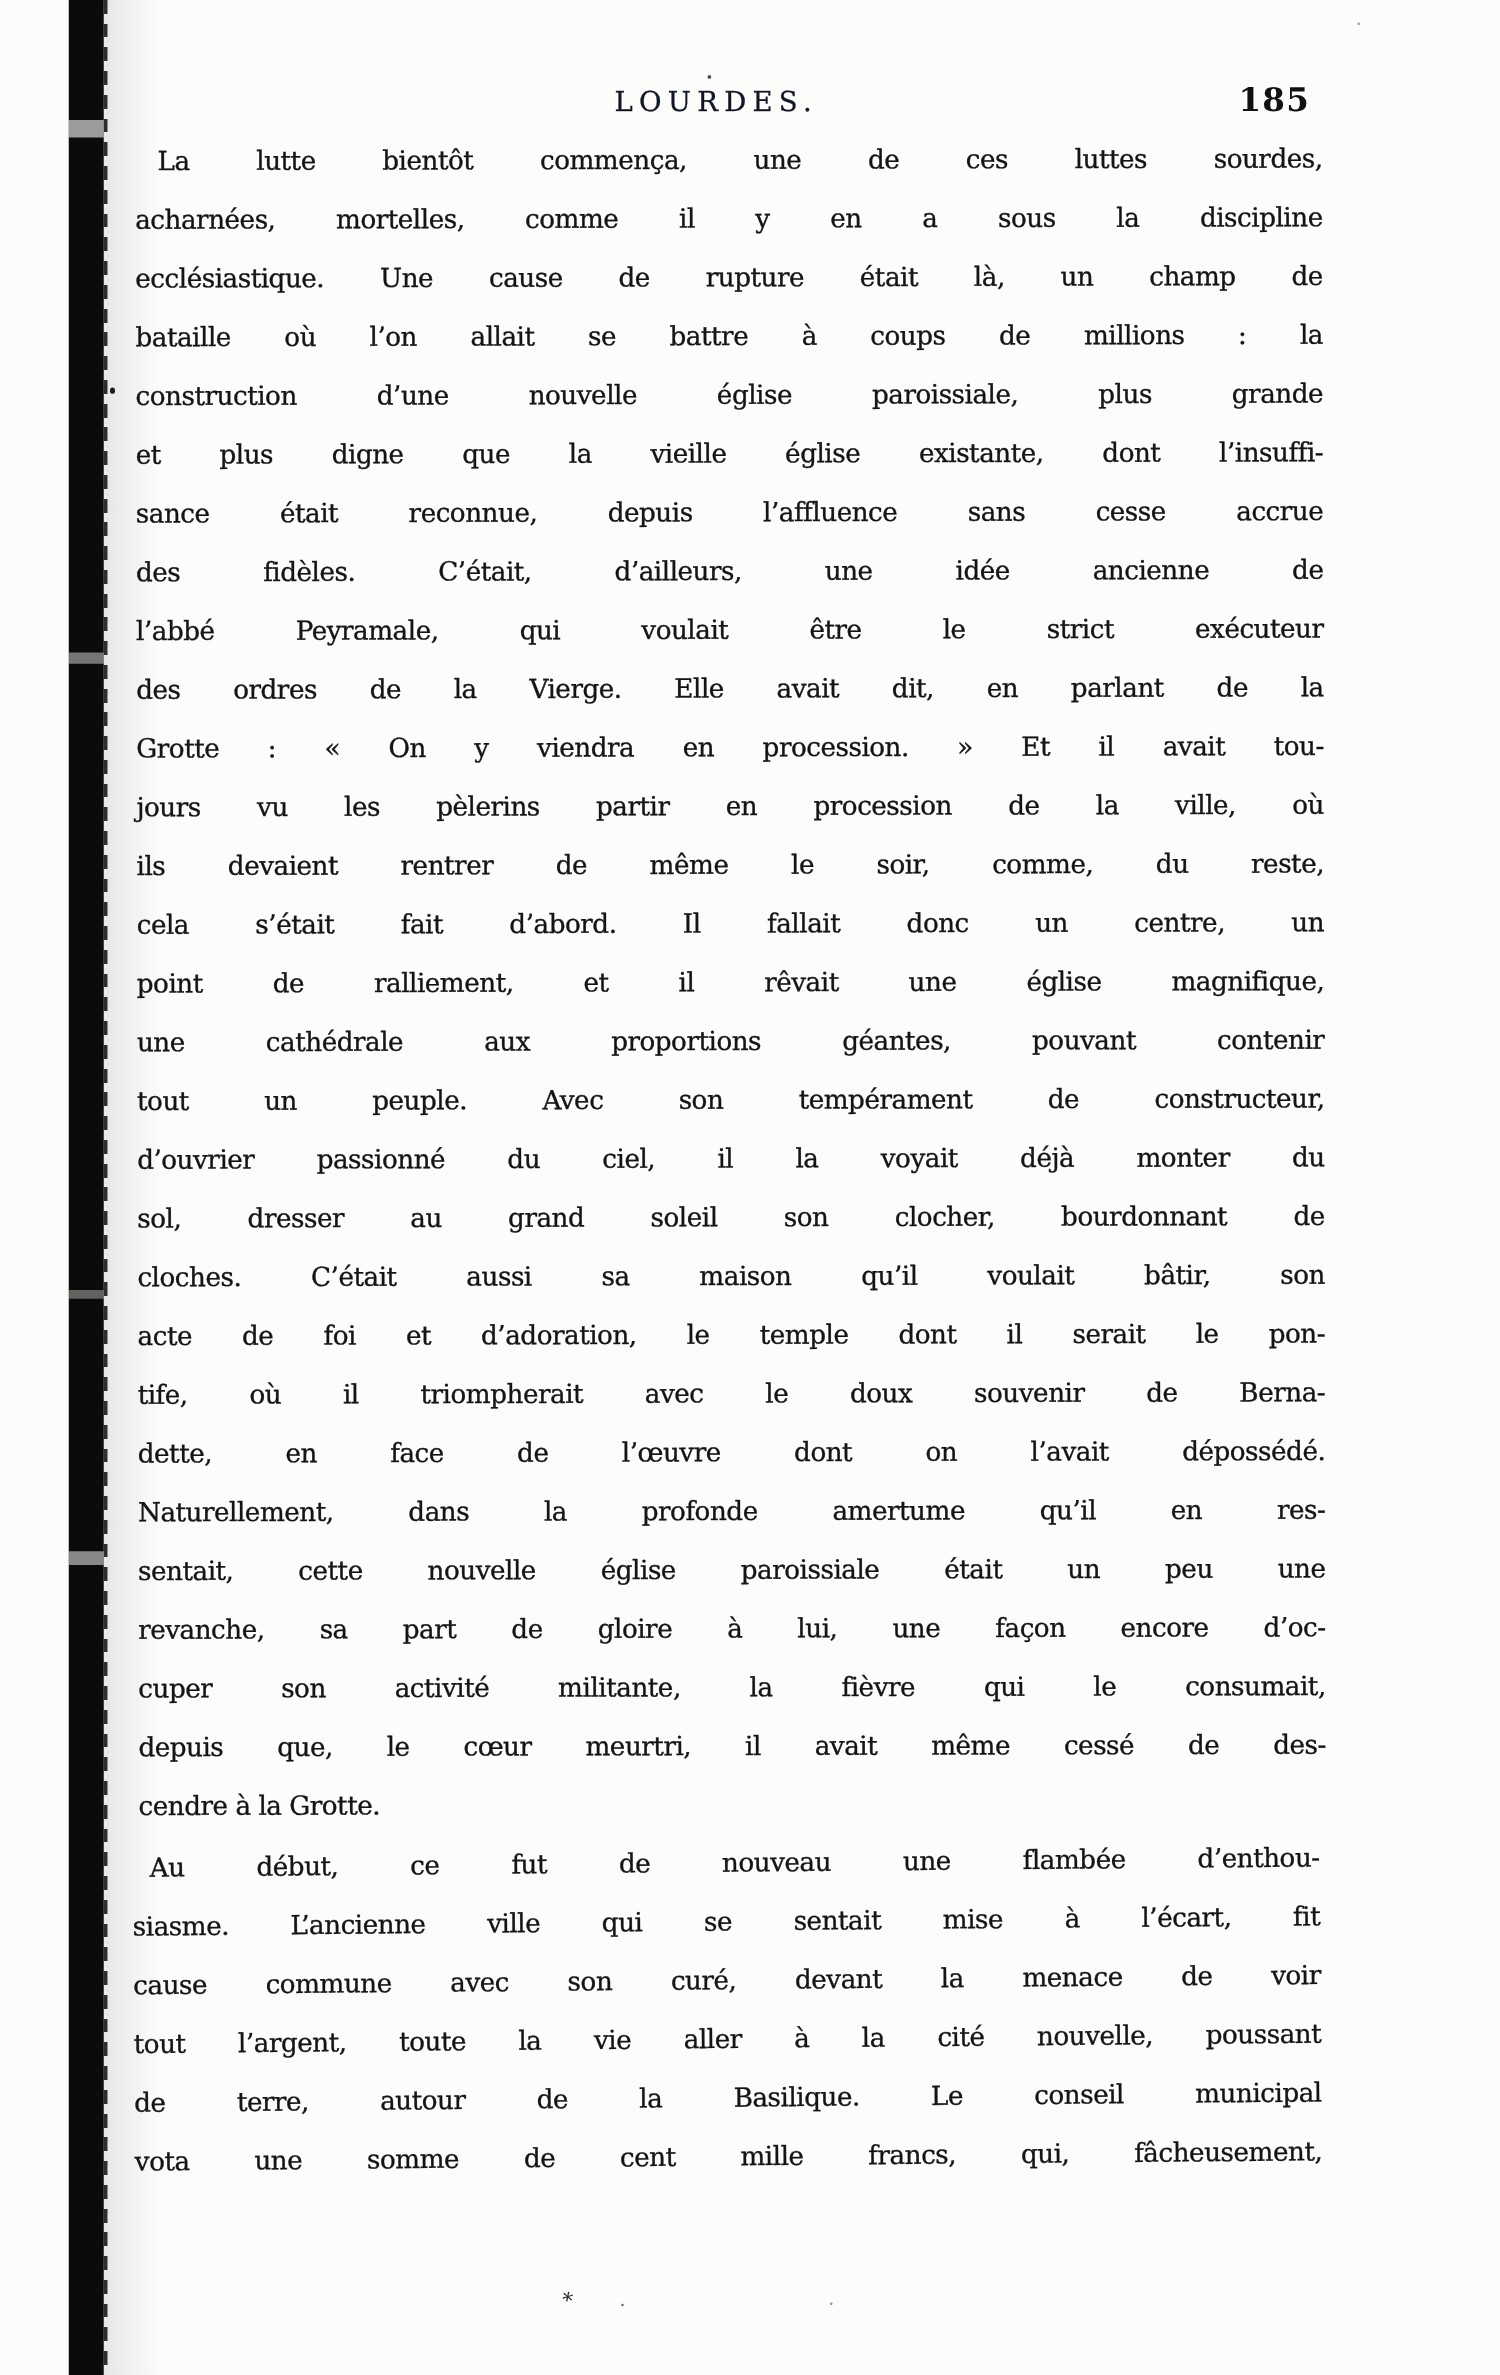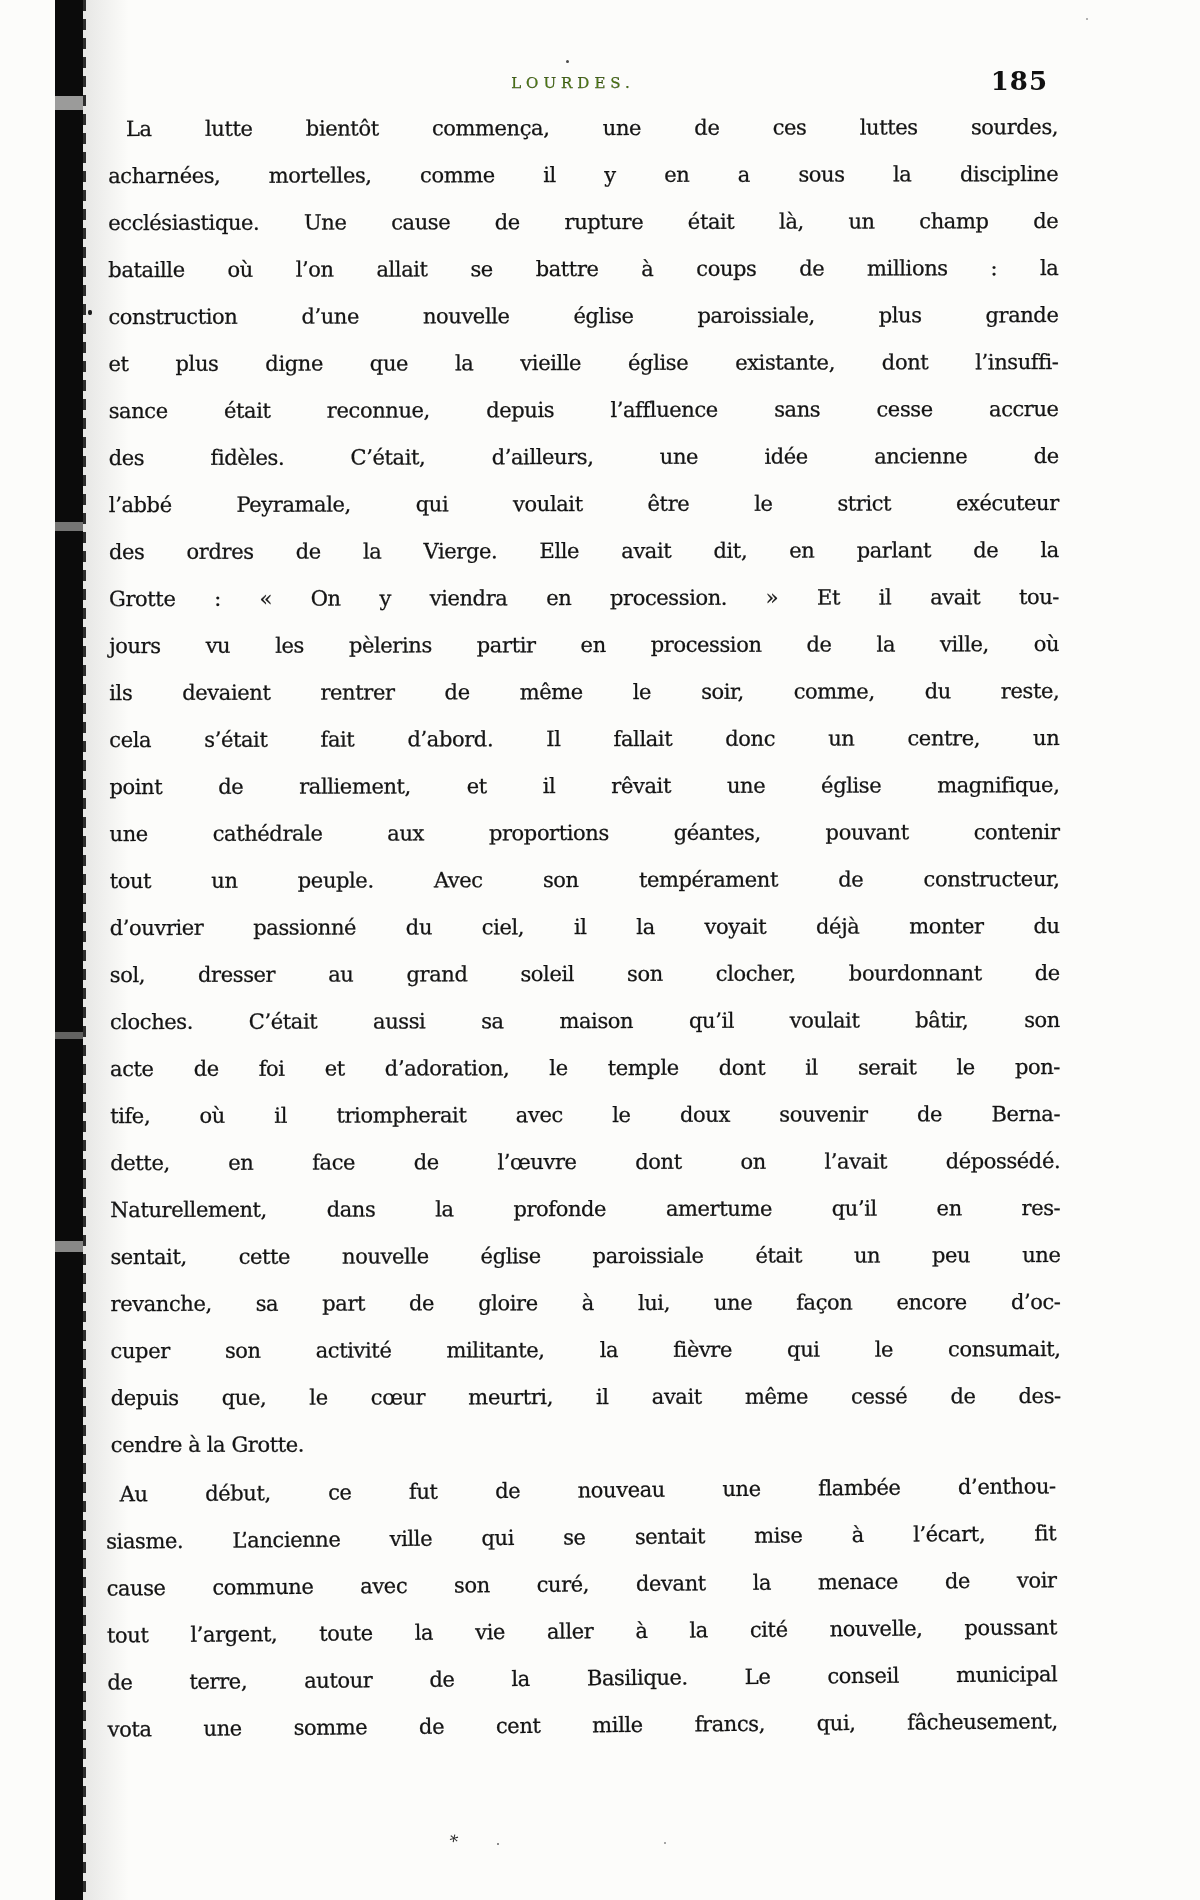--- a/index.html
+++ b/index.html
@@ -64,24 +64,24 @@
     left: 98px;
     top: 70px;
     width: 950px;
     height: 28px;
   }
   .running-title {
     position: absolute;
     left: 50%;
     transform: translateX(-50%);
     top: 0;
-    font-size: 15px;
+    font-size: 22px;
     line-height: 26px;
     letter-spacing: 5px;
-    color: #4d7c0f;
+    color: #0f172a;
     -webkit-text-stroke: 0.25px rgba(0,0,0,0.8);
     white-space: nowrap;
   }
   .page-number {
     position: absolute;
     right: 0;
     top: -4px;
     font-size: 26px;
     line-height: 30px;
     font-weight: 700;

